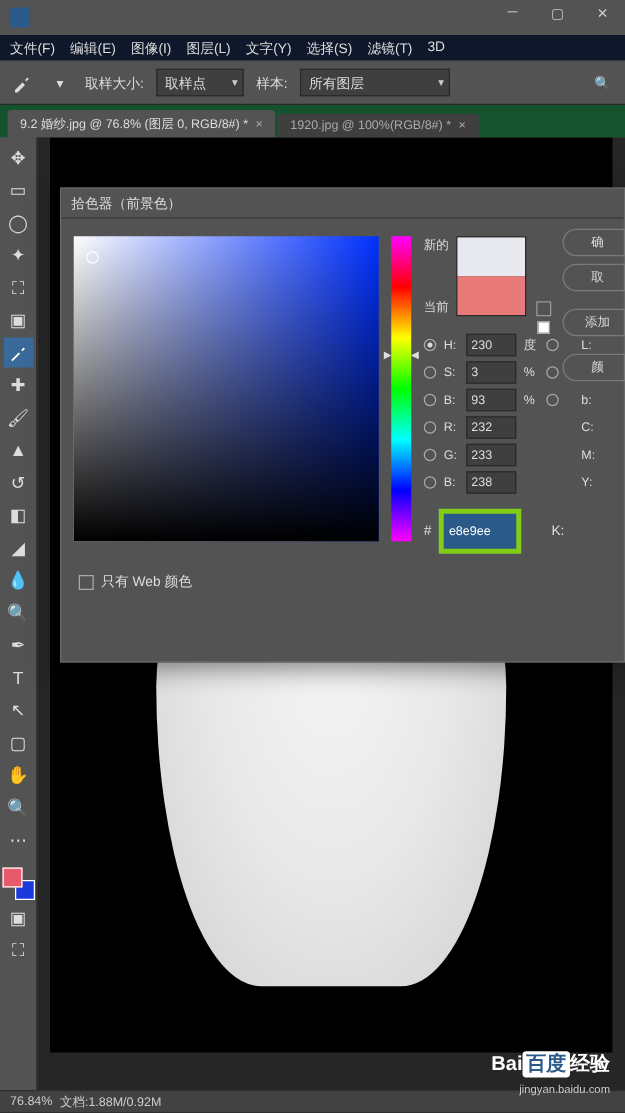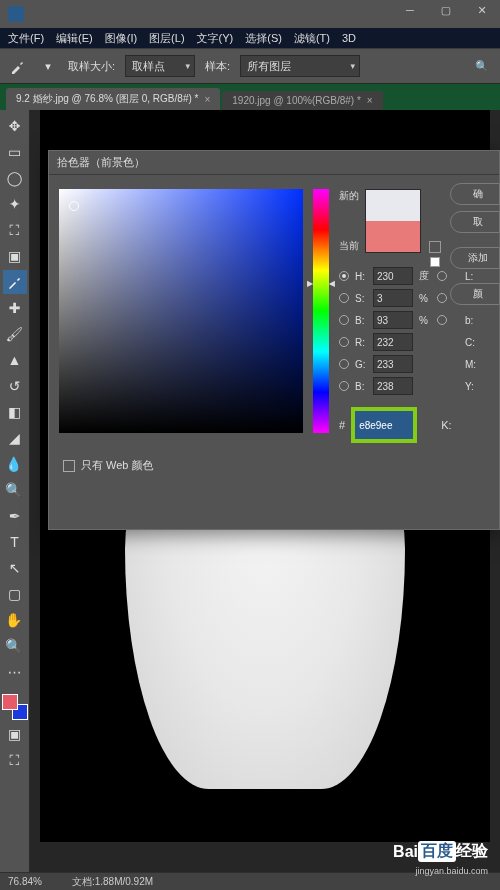--- a/index.html
+++ b/index.html
@@ -54,21 +54,21 @@
 .dlg-btn { width: 50px; height: 22px; background: #535353; border: 1px solid #7a7a7a; border-radius: 11px 0 0 11px; display: flex; align-items: center; justify-content: center; font-size: 10px; padding-left:6px;}
 .num-grid { display: grid; grid-template-columns: 12px 14px 42px 14px 24px 14px; gap: 4px 4px; align-items: center; font-size: 10px; margin-top: 8px; }
 .num-grid input { width: 40px; height: 18px; background: #3f3f3f; border: 1px solid #2a2a2a; color: #ddd; padding: 0 3px; font-size: 10px; }
 .radio { width: 10px; height: 10px; border: 1px solid #aaa; border-radius: 50%; display: inline-block; }
 .radio.sel::after { content: ""; display: block; width: 4px; height: 4px; background: #ddd; border-radius: 50%; margin: 2px; }
 .hex-row { display: flex; align-items: center; gap: 6px; margin-top: 6px; }
 .hex-row input { width: 66px; height: 36px; background: #2a5a8a; border: 4px solid #84cc16; color: #fff; padding: 0 4px; font-size: 10px; }
 .web-only { display: flex; align-items: center; gap: 6px; margin-top: 14px; margin-left: 14px; position: absolute; bottom: 56px; left: 0;}
 .cb { width: 12px; height: 12px; border: 1px solid #aaa; }
 
-.status-bar { height: 18px; background: #424242; border-top: 1px solid #2f2f2f; display: flex; align-items: center; padding: 0 8px; font-size: 10px; color: #ccc; gap: 30px; }
+.status-bar { height: 18px; background: #424242; border-top: 1px solid #2f2f2f; display: flex; align-items: center; padding: 0 8px; font-size: 10px; color: #ccc; gap: 6px; }
 .watermark { position: absolute; bottom: 28px; right: 12px; color: #fff; font-size: 16px; font-weight: bold; display:flex; align-items:center; gap:0;}
 .watermark .bai { background:#fff; color:#2a5a8a; padding:0 3px; border-radius:3px; }
 .wm-sub { position:absolute; bottom:14px; right:12px; color:#ccc; font-size:9px;}
 .cube-ico { width:12px; height:12px; background:#535353; border:1px solid #999; position:absolute; right:58px; top:90px;}
 .flat-ico { width:10px; height:10px; background:#fff; border:1px solid #999; position:absolute; right:59px; top:106px;}
 </style>
 </head>
 <body>
 
 <div class="title-bar">

